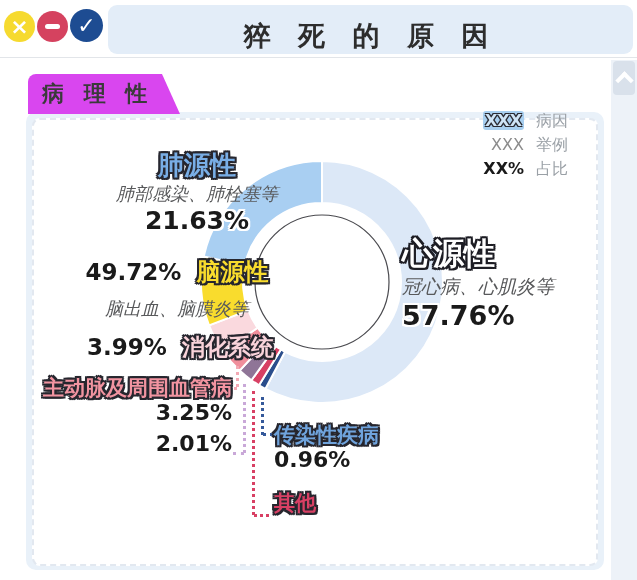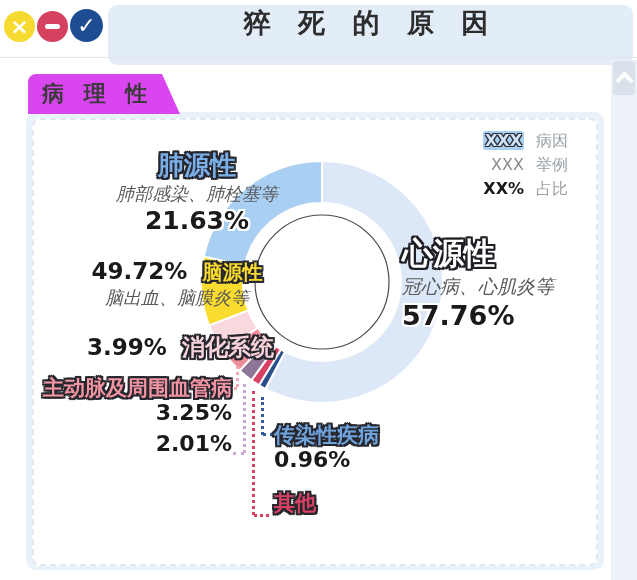--- a/index.html
+++ b/index.html
@@ -10,22 +10,22 @@
   }
   .abs{position:absolute;}
 
   
   .ctrl{border-radius:50%;display:flex;align-items:center;justify-content:center;
         color:#fff;font-weight:bold;cursor:pointer;}
   .ctrl-x{left:4px;top:11px;width:31px;height:31px;font-size:22px;}
   .ctrl-m{left:37px;top:11px;width:31px;height:31px;}
   .ctrl-m .bar{width:15px;height:5px;background:#fff;border-radius:3px;}
   .ctrl-c{left:70px;top:9px;width:33px;height:33px;font-size:22px;}
-  .titlebar{left:108px;top:5px;width:525px;height:60px;border-radius:9px;
-            display:flex;align-items:flex-start;justify-content:center;}
+  .titlebar{left:108px;top:5px;width:525px;height:49px;border-radius:9px;
+            display:flex;align-items:flex-end;justify-content:center;}
   .titlebar .t{font-size:27px;font-weight:bold;color:#2d2d2d;letter-spacing:9px;}
   .topdivider{left:0;top:57px;width:637px;height:1px;background:#e2e5e9;}
 
   
   .scrollbar{right:0;top:60px;width:26px;height:520px;background:#edf2f8;}
   .scroll-up{position:absolute;left:2px;top:1px;width:22px;height:34px;background:#d9e1eb;
              border-radius:4px;display:flex;align-items:center;justify-content:center;cursor:pointer;}
   .chev-up{width:9px;height:9px;border-left:4px solid #fff;border-top:4px solid #fff;
            transform:rotate(45deg);margin-top:4px;}
 
@@ -33,21 +33,21 @@
   .tab{left:28px;top:74px;width:152px;height:40px;background:#d946ef;
        clip-path:polygon(0 0,calc(100% - 18px) 0,100% 100%,0 100%);
        display:flex;align-items:center;padding-left:14px;box-sizing:border-box;
        border-top-left-radius:8px;cursor:pointer;}
   .tab .t{font-size:22px;font-weight:bold;color:#3a3a3a;letter-spacing:6px;}
   .panel{left:26px;top:112px;width:578px;height:458px;border-radius:10px;}
   .card{left:32px;top:118px;width:566px;height:448px;background:#fff;
         border:2px dashed #e2e8f0;border-radius:8px;box-sizing:border-box;}
 
   
-  .legend{left:458px;top:130px;display:grid;grid-template-columns:66px auto;
+  .legend{left:458px;top:110px;display:grid;grid-template-columns:66px auto;
           column-gap:12px;row-gap:3px;font-size:16px;line-height:21px;}
   .legend .s{text-align:right;}
   .legend .chip{font-weight:bold;color:#1a1a1a;background:#a8cff0;border-radius:3px;
                 padding:0 2px;
                 text-shadow:-1px -1px 0 #2b2b33,1px -1px 0 #2b2b33,-1px 1px 0 #2b2b33,1px 1px 0 #2b2b33;
                 color:#cfe4f6;}
   .legend .plain{color:#8c8c8c;}
   .legend .pctlike{font-weight:bold;color:#1a1a1a;
                 text-shadow:-1px -1px 0 #fff,1px -1px 0 #fff,-1px 1px 0 #fff,1px 1px 0 #fff;}
   .legend .lab{color:#9aa0a6;}
@@ -62,22 +62,22 @@
   .example{color:#58595b;font-style:italic;}
 
   .blk{line-height:1.12;}
   .blk-pulmonary{left:88px;top:151px;width:218px;text-align:center;}
   .blk-pulmonary .catname{font-size:26px;}
   .blk-pulmonary .example{font-size:18px;margin:4px 0 3px;}
   .blk-pulmonary .pct{font-size:25px;}
 
   .blk-cerebral{left:64px;top:259px;width:226px;text-align:center;}
   .blk-cerebral .pct{font-size:23px;margin-right:10px;}
-  .blk-cerebral .catname{font-size:20px;}
-  .blk-cerebral .example{font-size:18px;margin-top:3px;}
+  .blk-cerebral .catname{font-size:24px;}
+  .blk-cerebral .example{font-size:18px;margin-top:13px;}
 
   .blk-digestive{left:50px;top:335px;width:226px;text-align:center;}
   .blk-digestive .pct{font-size:23px;margin-right:10px;margin-left:35px;}
   .blk-digestive .catname{font-size:23px;}
 
   .blk-aortic{left:30px;top:377px;width:202px;text-align:right;}
   .blk-aortic .catname{font-size:21px;}
   .blk-aortic .pct{font-size:22px;}
 
   .blk-pregnancy{left:118px;top:432px;width:114px;text-align:right;}

